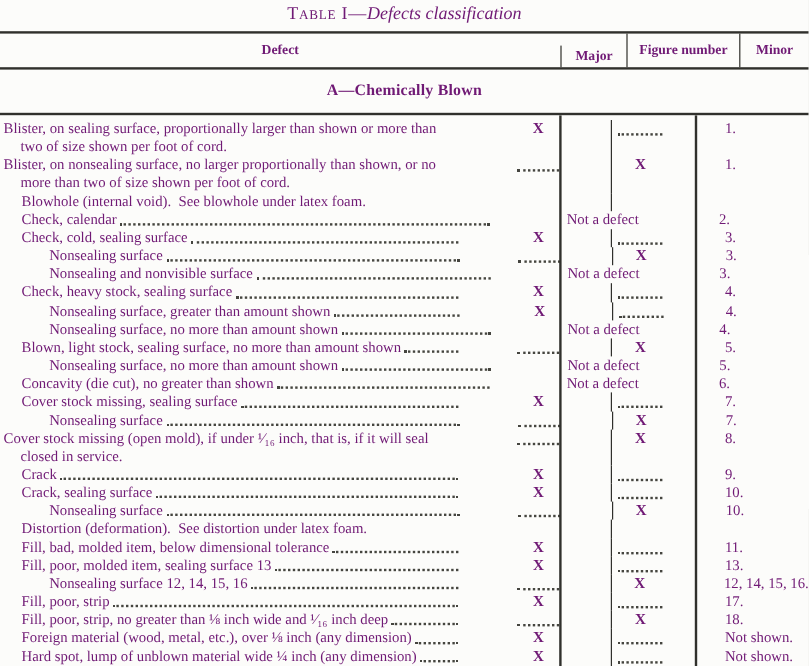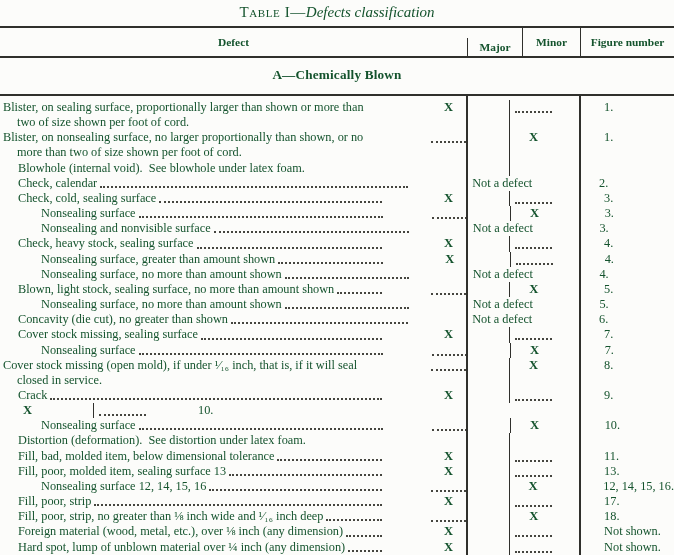--- a/index.html
+++ b/index.html
@@ -1,18 +1,18 @@
 <!DOCTYPE html>
 <html><head>
 <meta charset="utf-8">
 <style>
   html,body{margin:0;padding:0;background:#e9e9e6;}
   .page{
     position:relative;width:674px;height:555px;background:#fcfcfa;
-    font-family:"Liberation Serif","DejaVu Serif",serif;color:#14532d;
+    font-family:"Liberation Serif","DejaVu Serif",serif;color:#701a75;
     overflow:hidden;margin:0 auto;
   }
   
   .title{position:absolute;top:1px;left:0;width:674px;height:24px;line-height:23px;
     text-align:center;font-size:15px;}
   .tsc{font-variant:small-caps;letter-spacing:0.6px;}
   .tit{font-style:italic;}
   
   .hrule{position:absolute;left:0;width:674px;height:2px;background:#30302c;}
   .hr1{top:26px;} .hr2{top:56px;} .hr3{top:94px;}
@@ -57,22 +57,22 @@
 
   <div class="title">
     <span class="tsc">Table I—</span><span class="tit">Defects classification</span>
   </div>
 
   <div class="hrule hr1"></div>
 
   <div class="header-row">
     <div class="hc hc-defect">Defect</div>
     <div class="hc hc-major">Major</div>
+    <div class="hc hc-figure">Figure number</div>
     <div class="hc hc-minor">Minor</div>
-    <div class="hc hc-figure">Figure number</div>
   </div>
 
   <div class="hrule hr2"></div>
 
   <div class="section">A—Chemically Blown</div>
 
   <div class="hrule hr3"></div>
 
   <div class="tbody">
     <div class="vrule vr1"></div>
@@ -191,20 +191,21 @@
         </div>
         <div class="row">
           <div class="c-defect lead ind0"><span class="dt">Crack</span><span class="leader"></span></div>
           <div class="c-major"><span class="x">X</span></div>
           <div class="c-minor">
             <div class="celldots"></div>
           </div>
           <div class="c-figure">9.</div>
         </div>
         <div class="row">
+          <div class="c-defect lead ind0"><span class="dt">Crack, sealing surface</span><span class="leader"></span></div>
           <div class="c-major"><span class="x">X</span></div>
           <div class="c-minor">
             <div class="celldots"></div>
           </div>
           <div class="c-figure">10.</div>
         </div>
         <div class="row">
           <div class="c-defect lead ind1"><span class="dt">Nonsealing surface</span><span class="leader"></span></div>
           <div class="c-major">
             <div class="celldots"></div>
@@ -260,21 +261,21 @@
         </div>
         <div class="row">
           <div class="c-defect lead ind0"><span class="dt">Foreign material (wood, metal, etc.), over ⅛ inch (any dimension)</span><span class="leader"></span></div>
           <div class="c-major"><span class="x">X</span></div>
           <div class="c-minor">
             <div class="celldots"></div>
           </div>
           <div class="c-figure">Not shown.</div>
         </div>
         <div class="row">
-          <div class="c-defect lead ind0"><span class="dt">Hard spot, lump of unblown material over ¼ inch (any dimension)</span><span class="leader"></span></div>
+          <div class="c-defect lead ind0"><span class="dt">Hard spot, lump of unblown material wide ¼ inch (any dimension)</span><span class="leader"></span></div>
           <div class="c-major"><span class="x">X</span></div>
           <div class="c-minor">
             <div class="celldots"></div>
           </div>
           <div class="c-figure">Not shown.</div>
         </div>
       </div>
   </div>
 
 </div>

